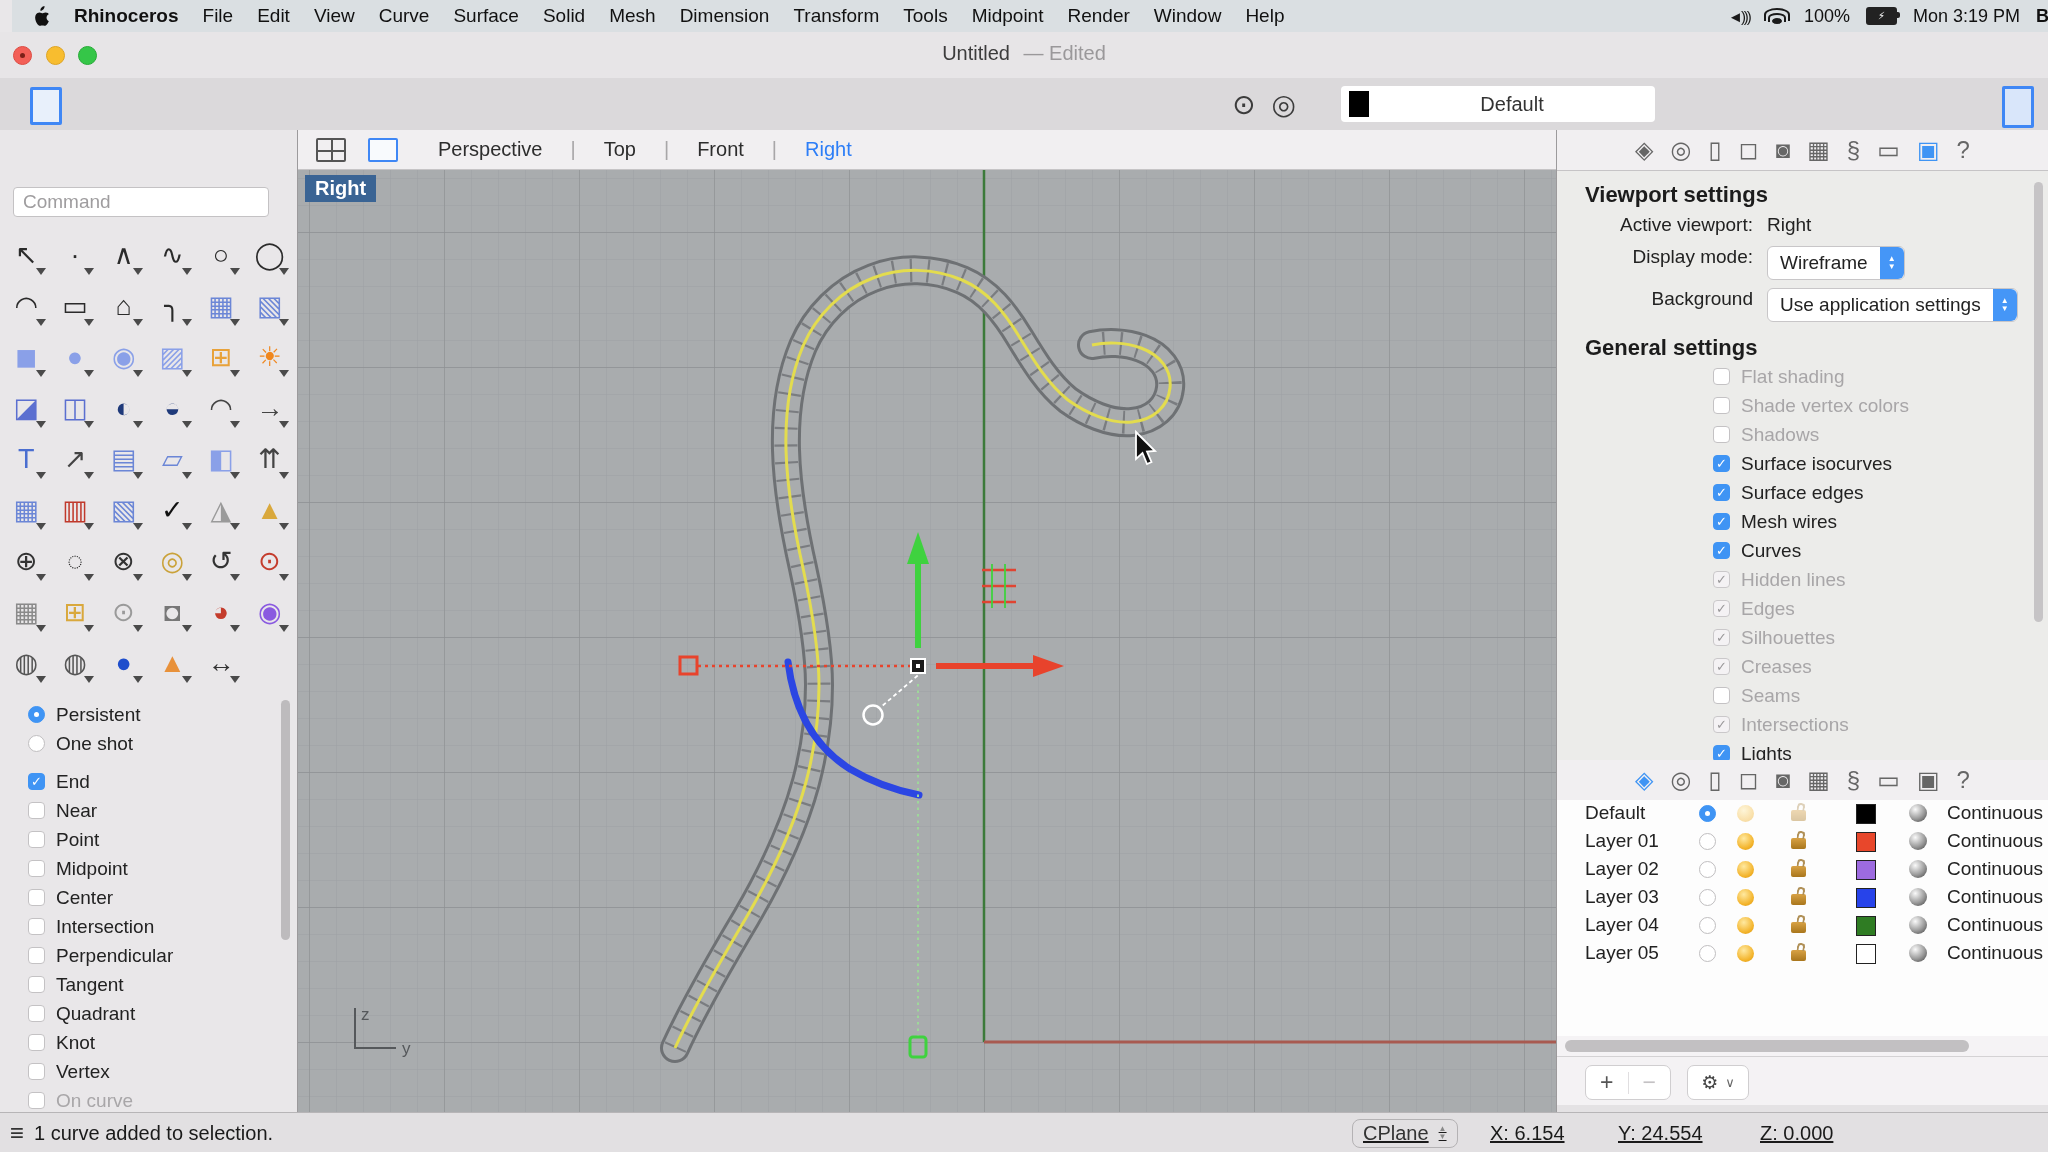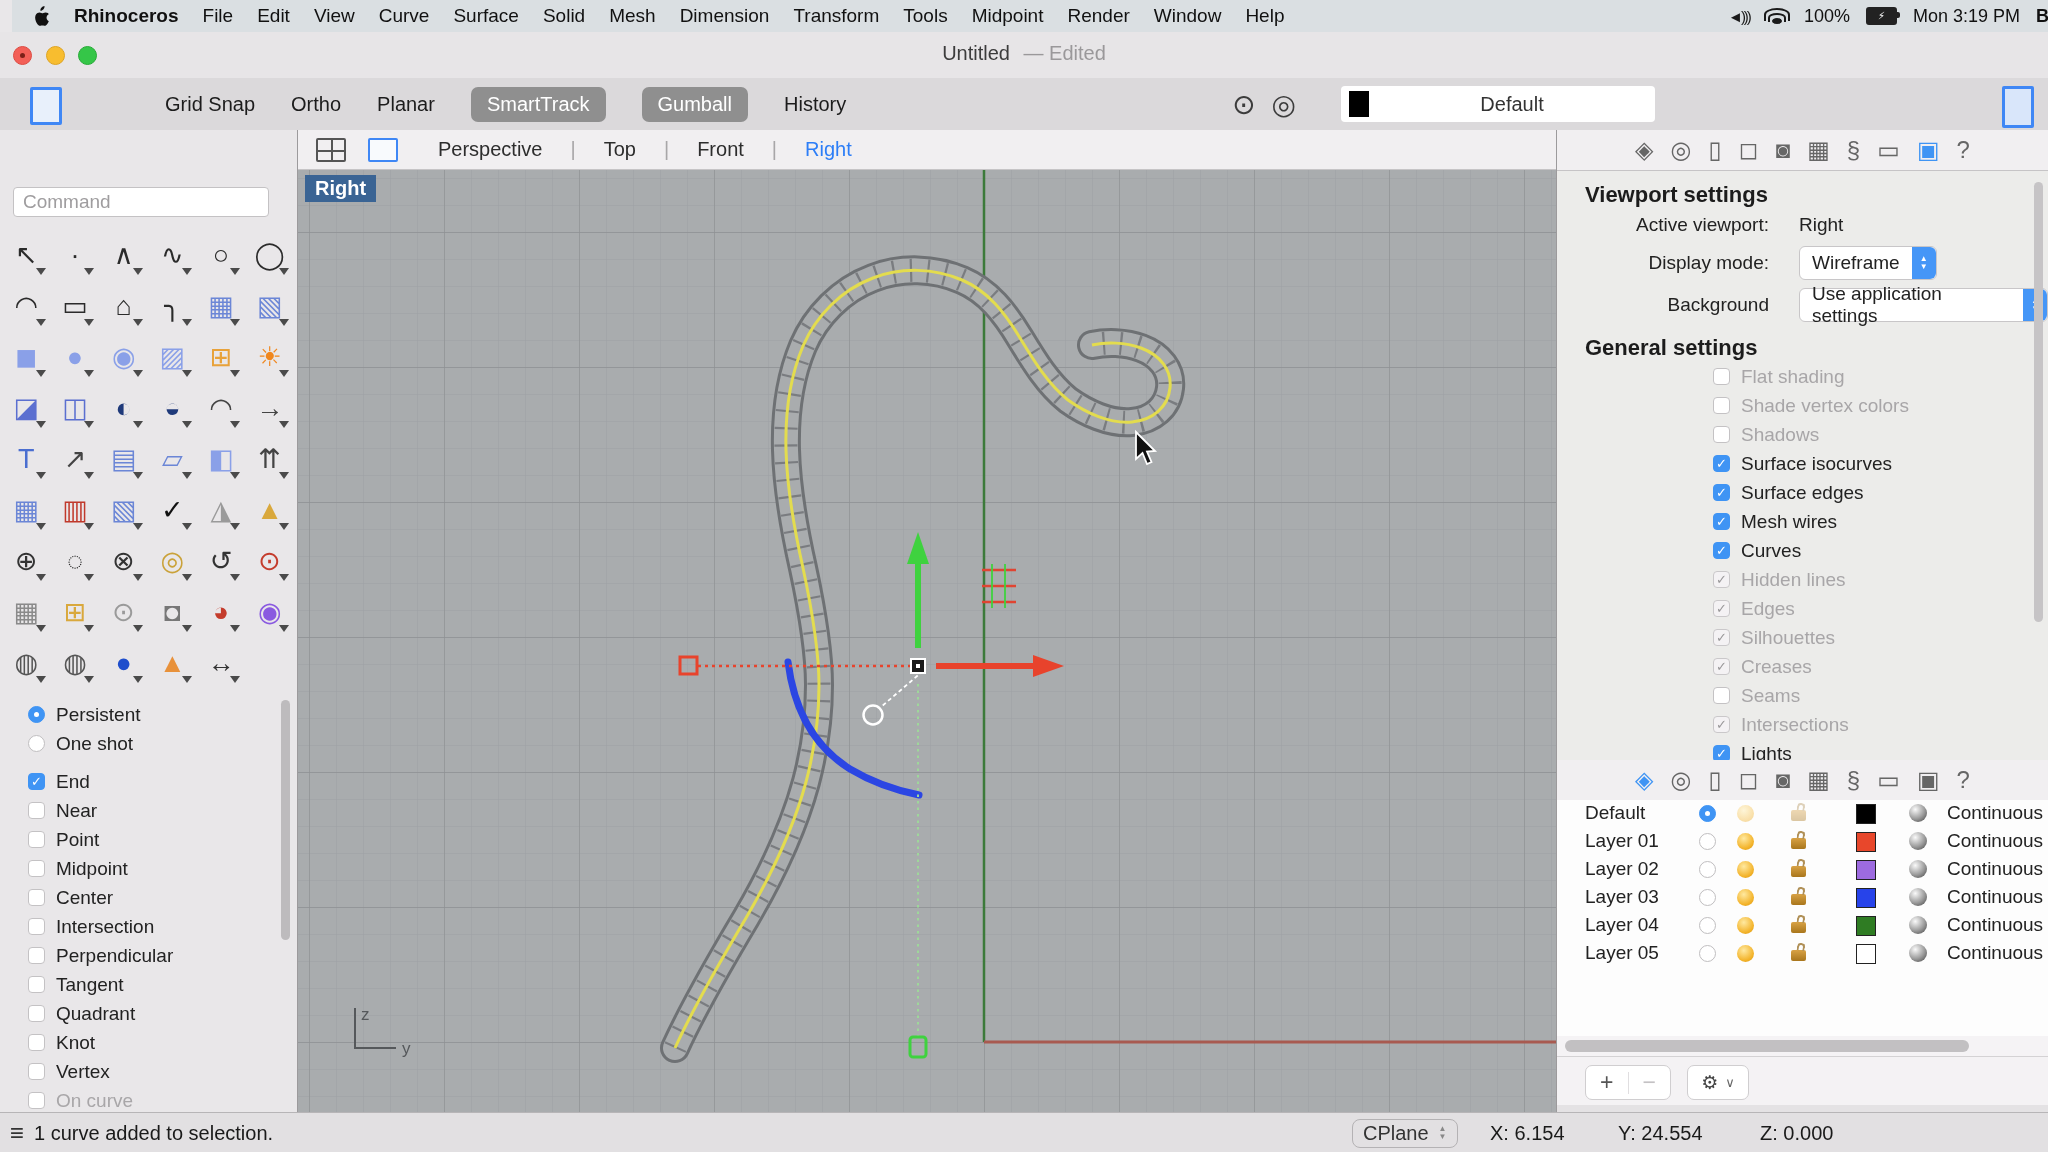--- a/index.html
+++ b/index.html
@@ -81,21 +81,21 @@
   #viewport{position:absolute;left:298px;top:170px;width:1258px;height:942px;background:#a9acae;overflow:hidden;}
   #vp-badge{position:absolute;left:7px;top:5px;background:#3a6494;color:#fff;font-weight:bold;font-size:20px;padding:2px 10px;z-index:5;}
   
   .rpanel{position:absolute;left:1556px;width:492px;background:#ececea;border-left:1px solid #9c9a9c;box-sizing:border-box;overflow:hidden;}
   #rp-top{top:130px;height:630px;}
   #rp-bottom{top:760px;height:352px;}
   .pstrip{height:40px;background:#f1eff1;border-bottom:1px solid #c6c4c6;display:flex;align-items:center;justify-content:center;gap:17px;}
   .pstrip-icon{font-size:24px;color:#666;line-height:1;}
   .pstrip-icon.active{color:#3f94f4;}
   .vs-heading{position:absolute;left:28px;font-size:22px;font-weight:bold;color:#1c1c1c;}
-  .vs-row{position:absolute;left:16px;display:flex;align-items:center;font-size:19px;color:#222;gap:16px;}
+  .vs-row{position:absolute;left:0;display:flex;font-size:19px;color:#222;}
   .vs-label{width:196px;text-align:right;padding-right:14px;flex:0 0 auto;}
   .mac-select{display:flex;align-items:center;background:#fff;border:1px solid #c8c6c8;border-radius:6px;height:32px;padding-left:12px;}
   .mac-select .stepper{margin-left:12px;width:24px;height:32px;background:#4596f7;border-radius:0 6px 6px 0;
     display:flex;flex-direction:column;align-items:center;justify-content:center;color:#fff;font-size:8px;line-height:8px;}
   #rp-scroll{position:absolute;right:5px;top:52px;width:9px;height:440px;border-radius:5px;background:#c6c4c6;}
   .gs-row{display:flex;align-items:center;height:29px;font-size:19px;color:#222;}
   #gs-list{position:absolute;left:156px;top:232px;}
   
   #layers-table{position:absolute;left:0;top:40px;width:492px;height:256px;background:#fdfdfd;}
   #layers-header{position:relative;height:30px;border-bottom:1px solid #d8d6d8;font-size:19px;color:#222;}
@@ -121,21 +121,21 @@
   #seg-addrem .divider{width:1px;height:22px;background:#e0dee0;}
   #seg-addrem .minus{color:#c4c2c4;}
   #seg-gear{left:130px;width:60px;justify-content:center;gap:7px;font-size:19px;color:#444;}
   #seg-gear .chev{font-size:13px;color:#666;}
   #layers-below{position:absolute;left:0;top:345px;width:492px;height:7px;background:#e4e2e4;}
   
   #statusbar{position:absolute;left:0;top:1112px;width:2048px;height:40px;background:#e2e0e2;border-top:1px solid #b7b5b7;
     font-size:20px;color:#1a1a1a;box-sizing:border-box;}
   #sb-left{position:absolute;left:10px;top:0;height:40px;display:flex;align-items:center;gap:10px;}
   #sb-menu-icon{font-size:24px;color:#333;}
-  .sb-abs{position:absolute;top:0;height:40px;display:flex;align-items:center;}
+  .sb-abs{position:absolute;top:0;height:40px;display:flex;align-items:center;text-decoration:underline;}
   #sb-cplane{left:1352px;}
   .cplane-pill{display:flex;align-items:center;border:1.5px solid #b4b2b4;border-radius:8px;padding:2px 10px;gap:10px;color:#333;}
   .cplane-pill .stepper{display:flex;flex-direction:column;font-size:8px;line-height:8px;color:#888;}
   #sb-x{left:1490px;}
   #sb-y{left:1618px;}
   #sb-z{left:1752px;margin-left:8px;}
 </style>
 </head>
 <body>
 
@@ -183,28 +183,20 @@
   <span class="tl" id="tl-min"></span>
   <span class="tl" id="tl-max"></span>
   <div id="title-text">
     <span>Untitled</span>
     <span class="suffix">— Edited</span>
   </div>
 </div>
 
 <div id="toolbar">
   <div id="tb-pane-left"></div>
-  <div id="toolbar-toggles">
-      <span class="tb-toggle">Grid Snap</span>
-      <span class="tb-toggle">Ortho</span>
-      <span class="tb-toggle">Planar</span>
-      <span class="tb-toggle active">SmartTrack</span>
-      <span class="tb-toggle active">Gumball</span>
-      <span class="tb-toggle">History</span>
-    </div>
   <div id="tb-circle-icons">
       <span>⊙</span>
       <span>◎</span>
     </div>
   <div id="layer-chip">
     <span class="swatch" style="background: rgb(0, 0, 0);"></span>
     <span class="chip-label">Default</span>
   </div>
   <div id="tb-pane-right"></div>
 </div>

